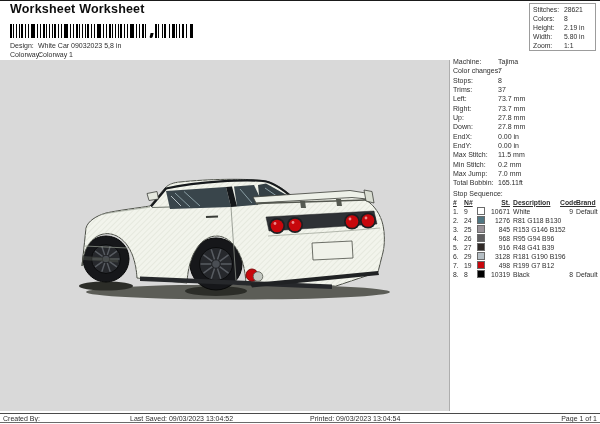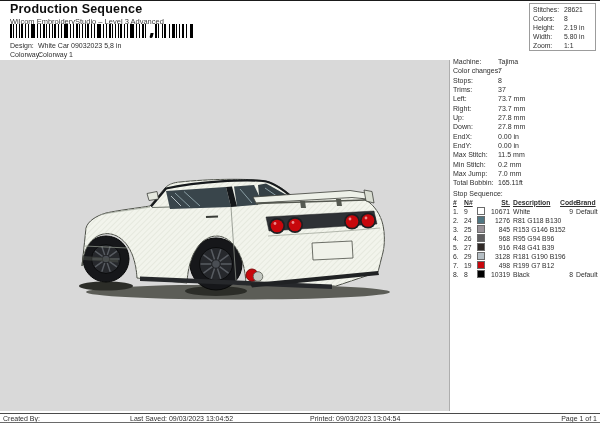--- a/index.html
+++ b/index.html
@@ -61,22 +61,21 @@
   .f-saved{left:130px;}
   .f-printed{left:310px;}
   .f-page{right:3px;}
 </style>
 </head>
 <body>
 
 <div class="page">
   <div class="rule top"></div>
 
-  <div class="title">Production Sequence</div>
-  <div class="subtitle">Wilcom EmbroideryStudio – Level 3 Advanced</div>
+  <div class="title">Worksheet Worksheet</div>
   <div class="barcode-wrap">
     <div class="bc bc1"></div>
     <div class="bc-comma"></div>
     <div class="bc bc2"></div>
   </div>
   <div class="hrow design">
     <span class="lbl">Design:</span>
     <span>White Car 09032023 5,8 in</span>
   </div>
   <div class="hrow colorway">

